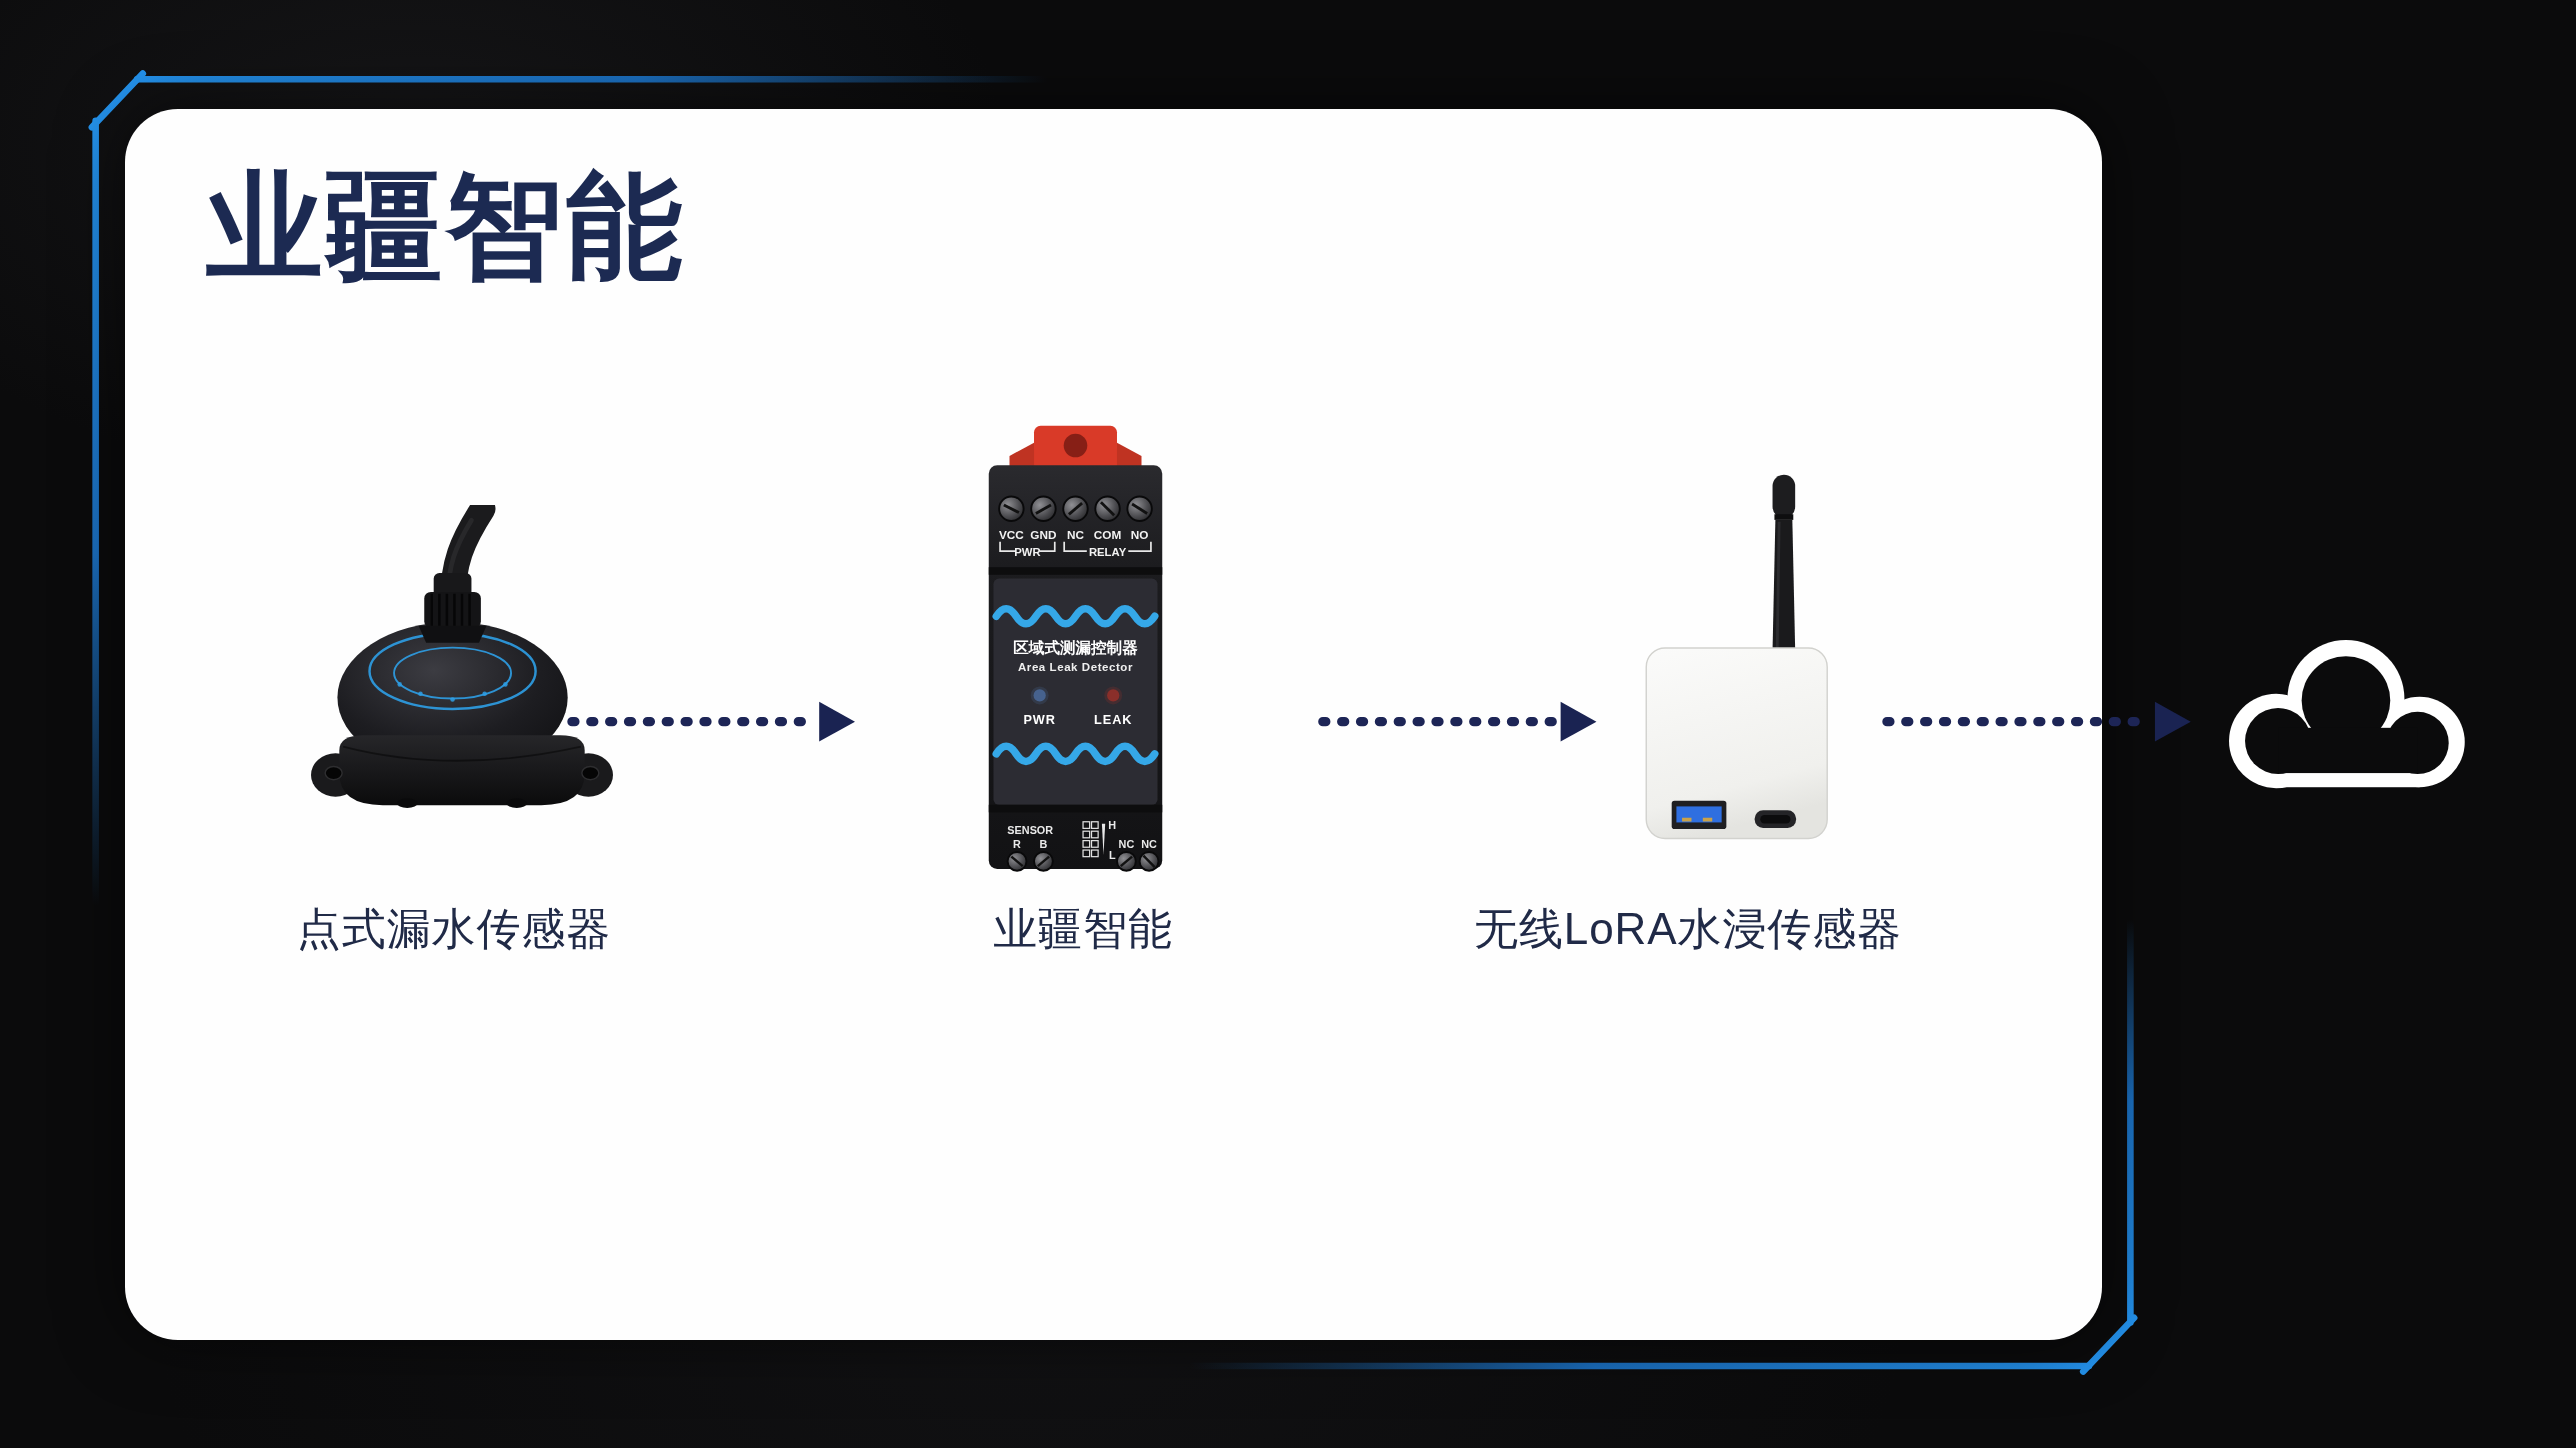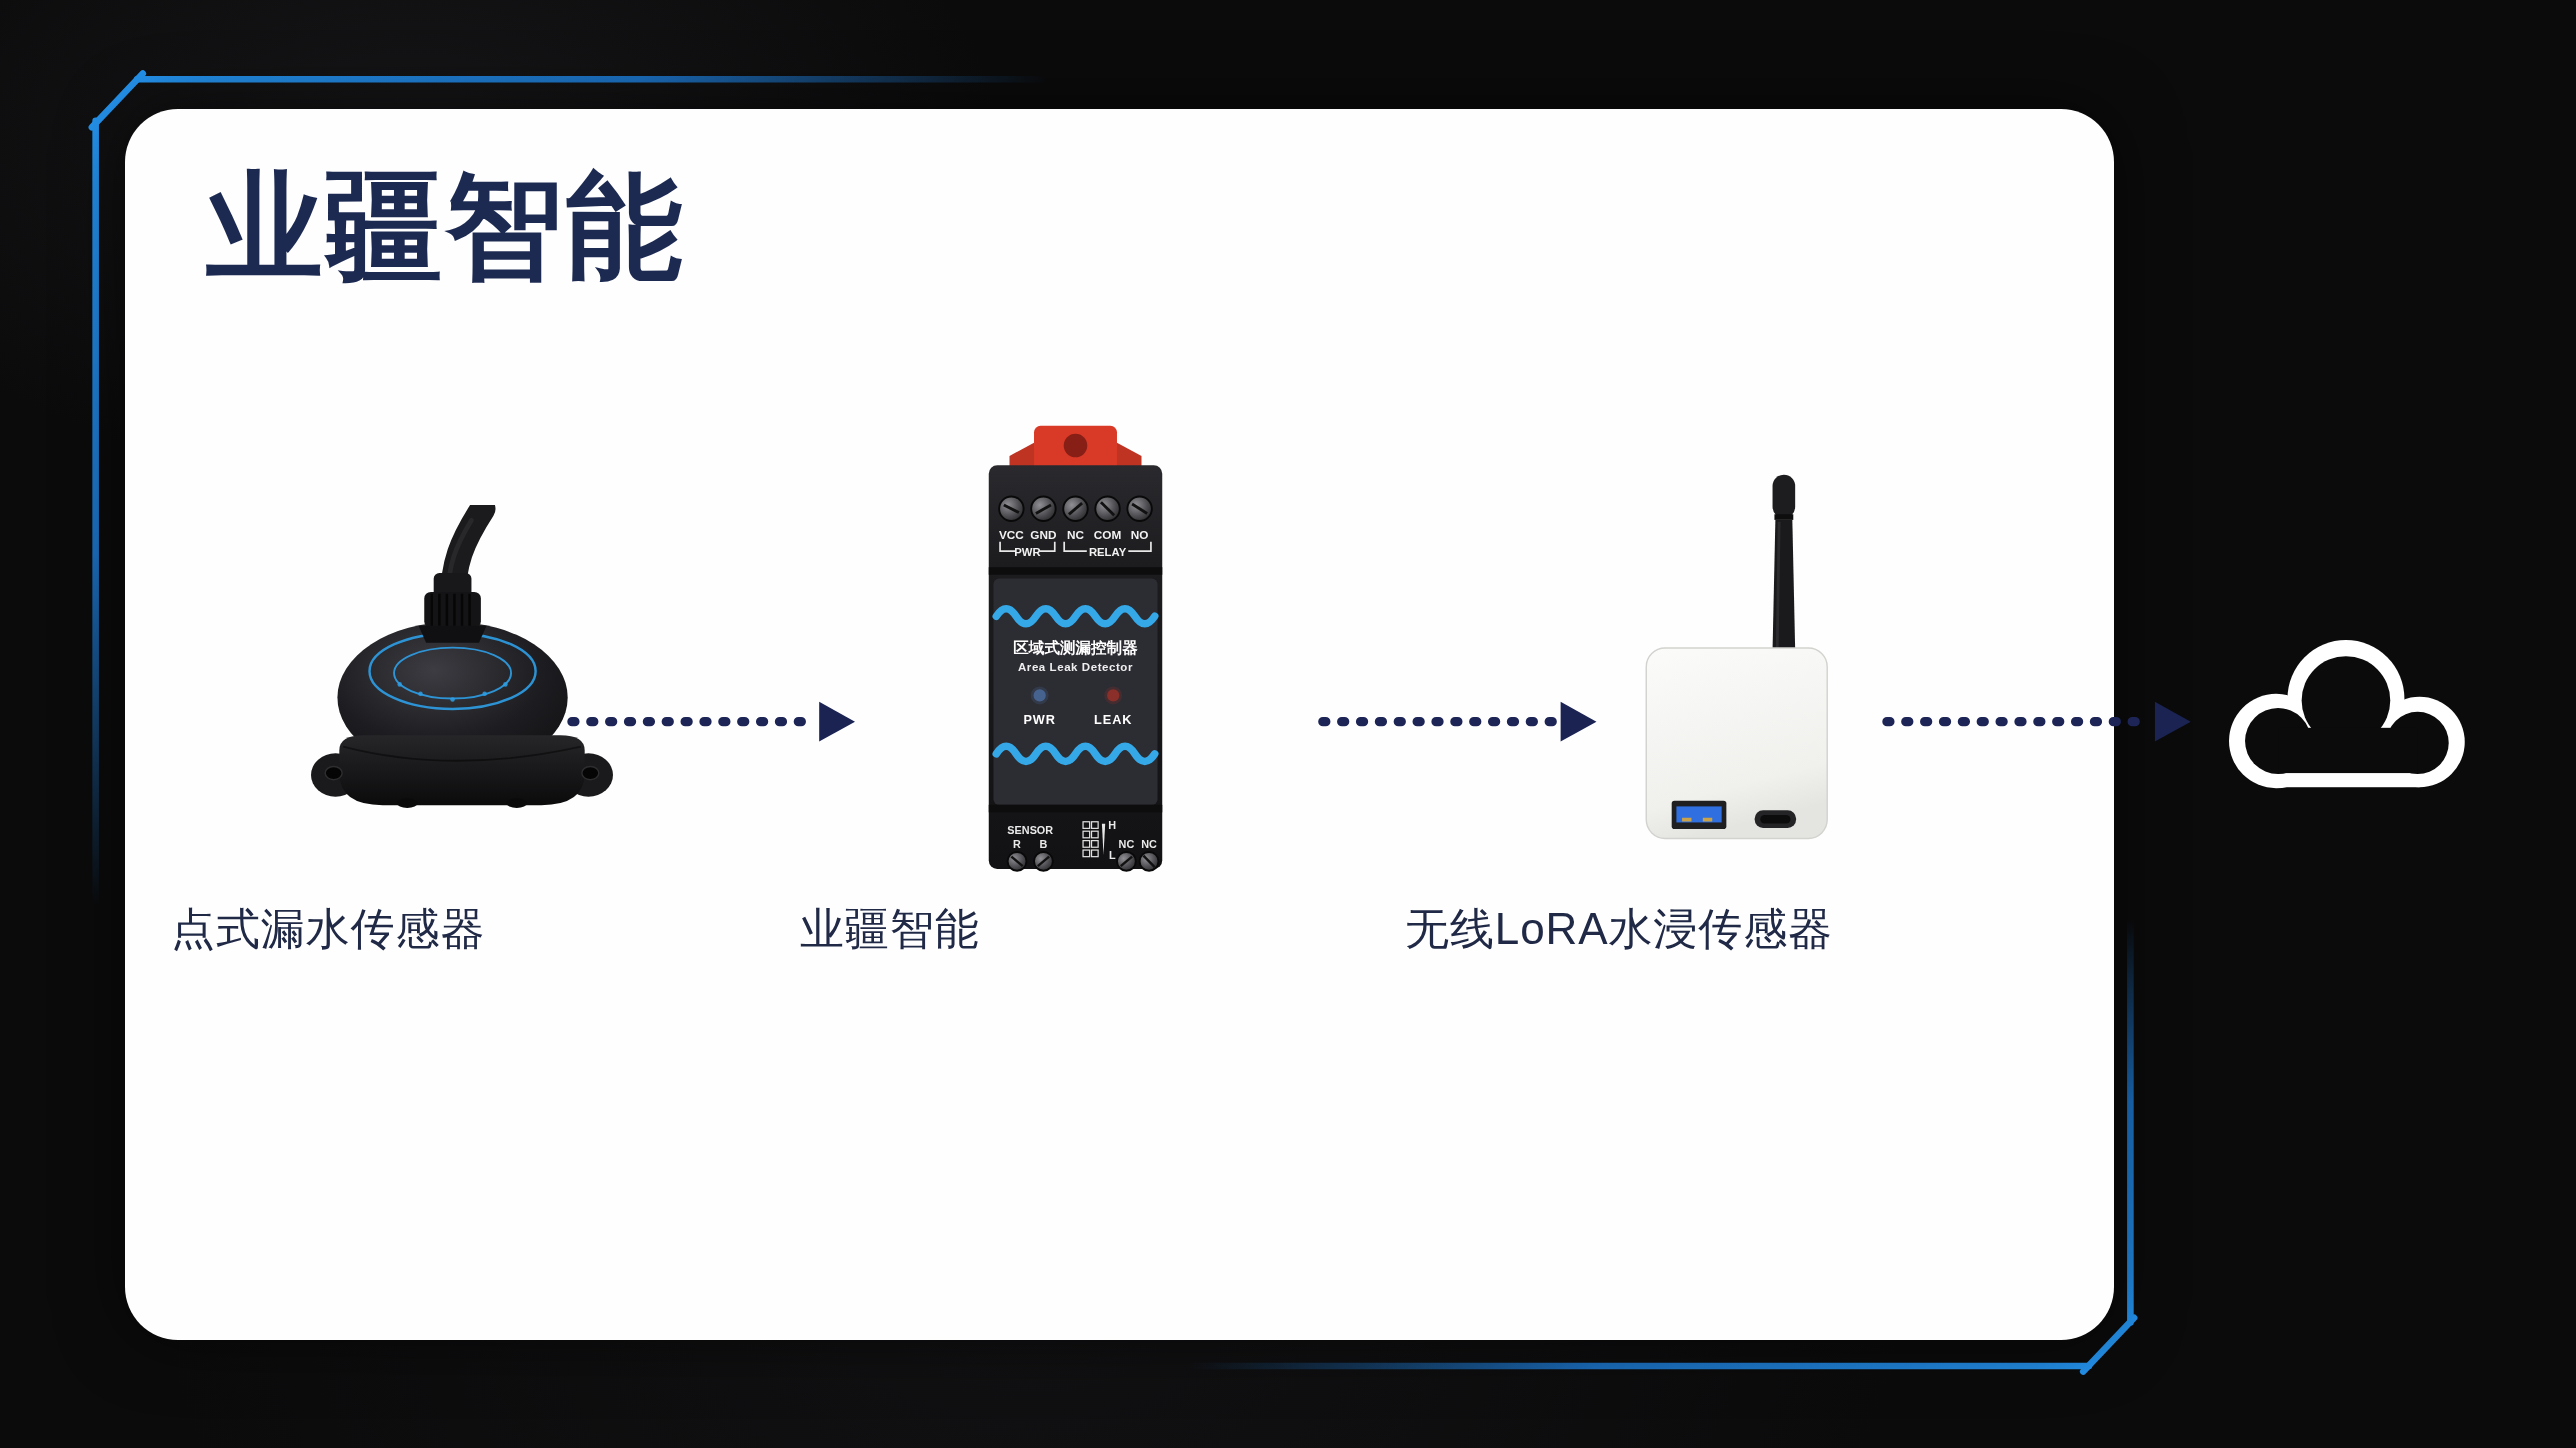--- a/index.html
+++ b/index.html
@@ -9,33 +9,32 @@
     background:
       radial-gradient(849px 491px at 16% 10%, rgba(44,44,48,.32), transparent 70%),
       radial-gradient(1227px 849px at 40% 88%, rgba(34,34,38,.28), transparent 72%),
       #0b0b0c;
   }
   .overlay{position:absolute;left:0;top:0;width:2576px;height:1448px;pointer-events:none;}
   .card{
     position:absolute;left:125px;top:109px;width:1977px;height:1231px;
     background:#fefefe;border-radius:53px;
     box-shadow:0 0 66px rgba(0,0,0,.55);
-    padding-left:12px;
   }
   .title{
     position:absolute;left:81px;top:40px;
     font-size:117px;font-weight:900;color:#1c2a52;letter-spacing:2.8px;
     white-space:nowrap;
   }
   .dev{position:absolute;}
   .dev1{left:186px;top:396px;width:302px;height:321px;}
   .dev2{left:856px;top:313px;width:189px;height:462px;}
   .dev3{left:1507px;top:360px;width:217px;height:377px;}
   .node-label{
-    position:absolute;top:791px;width:566px;
+    position:absolute;top:791px;width:566px;text-align:center;
     font-size:44px;font-weight:500;color:#202a47;letter-spacing:0.9px;
     white-space:nowrap;
   }
   .l1{left:46px;}
   .l2{left:675px;}
   .l3{left:1280px;}
   .cloud{position:absolute;left:2208px;top:609px;width:274px;height:215px;}
   svg text{font-family:"Liberation Sans",sans-serif;}
 </style>
 </head>

